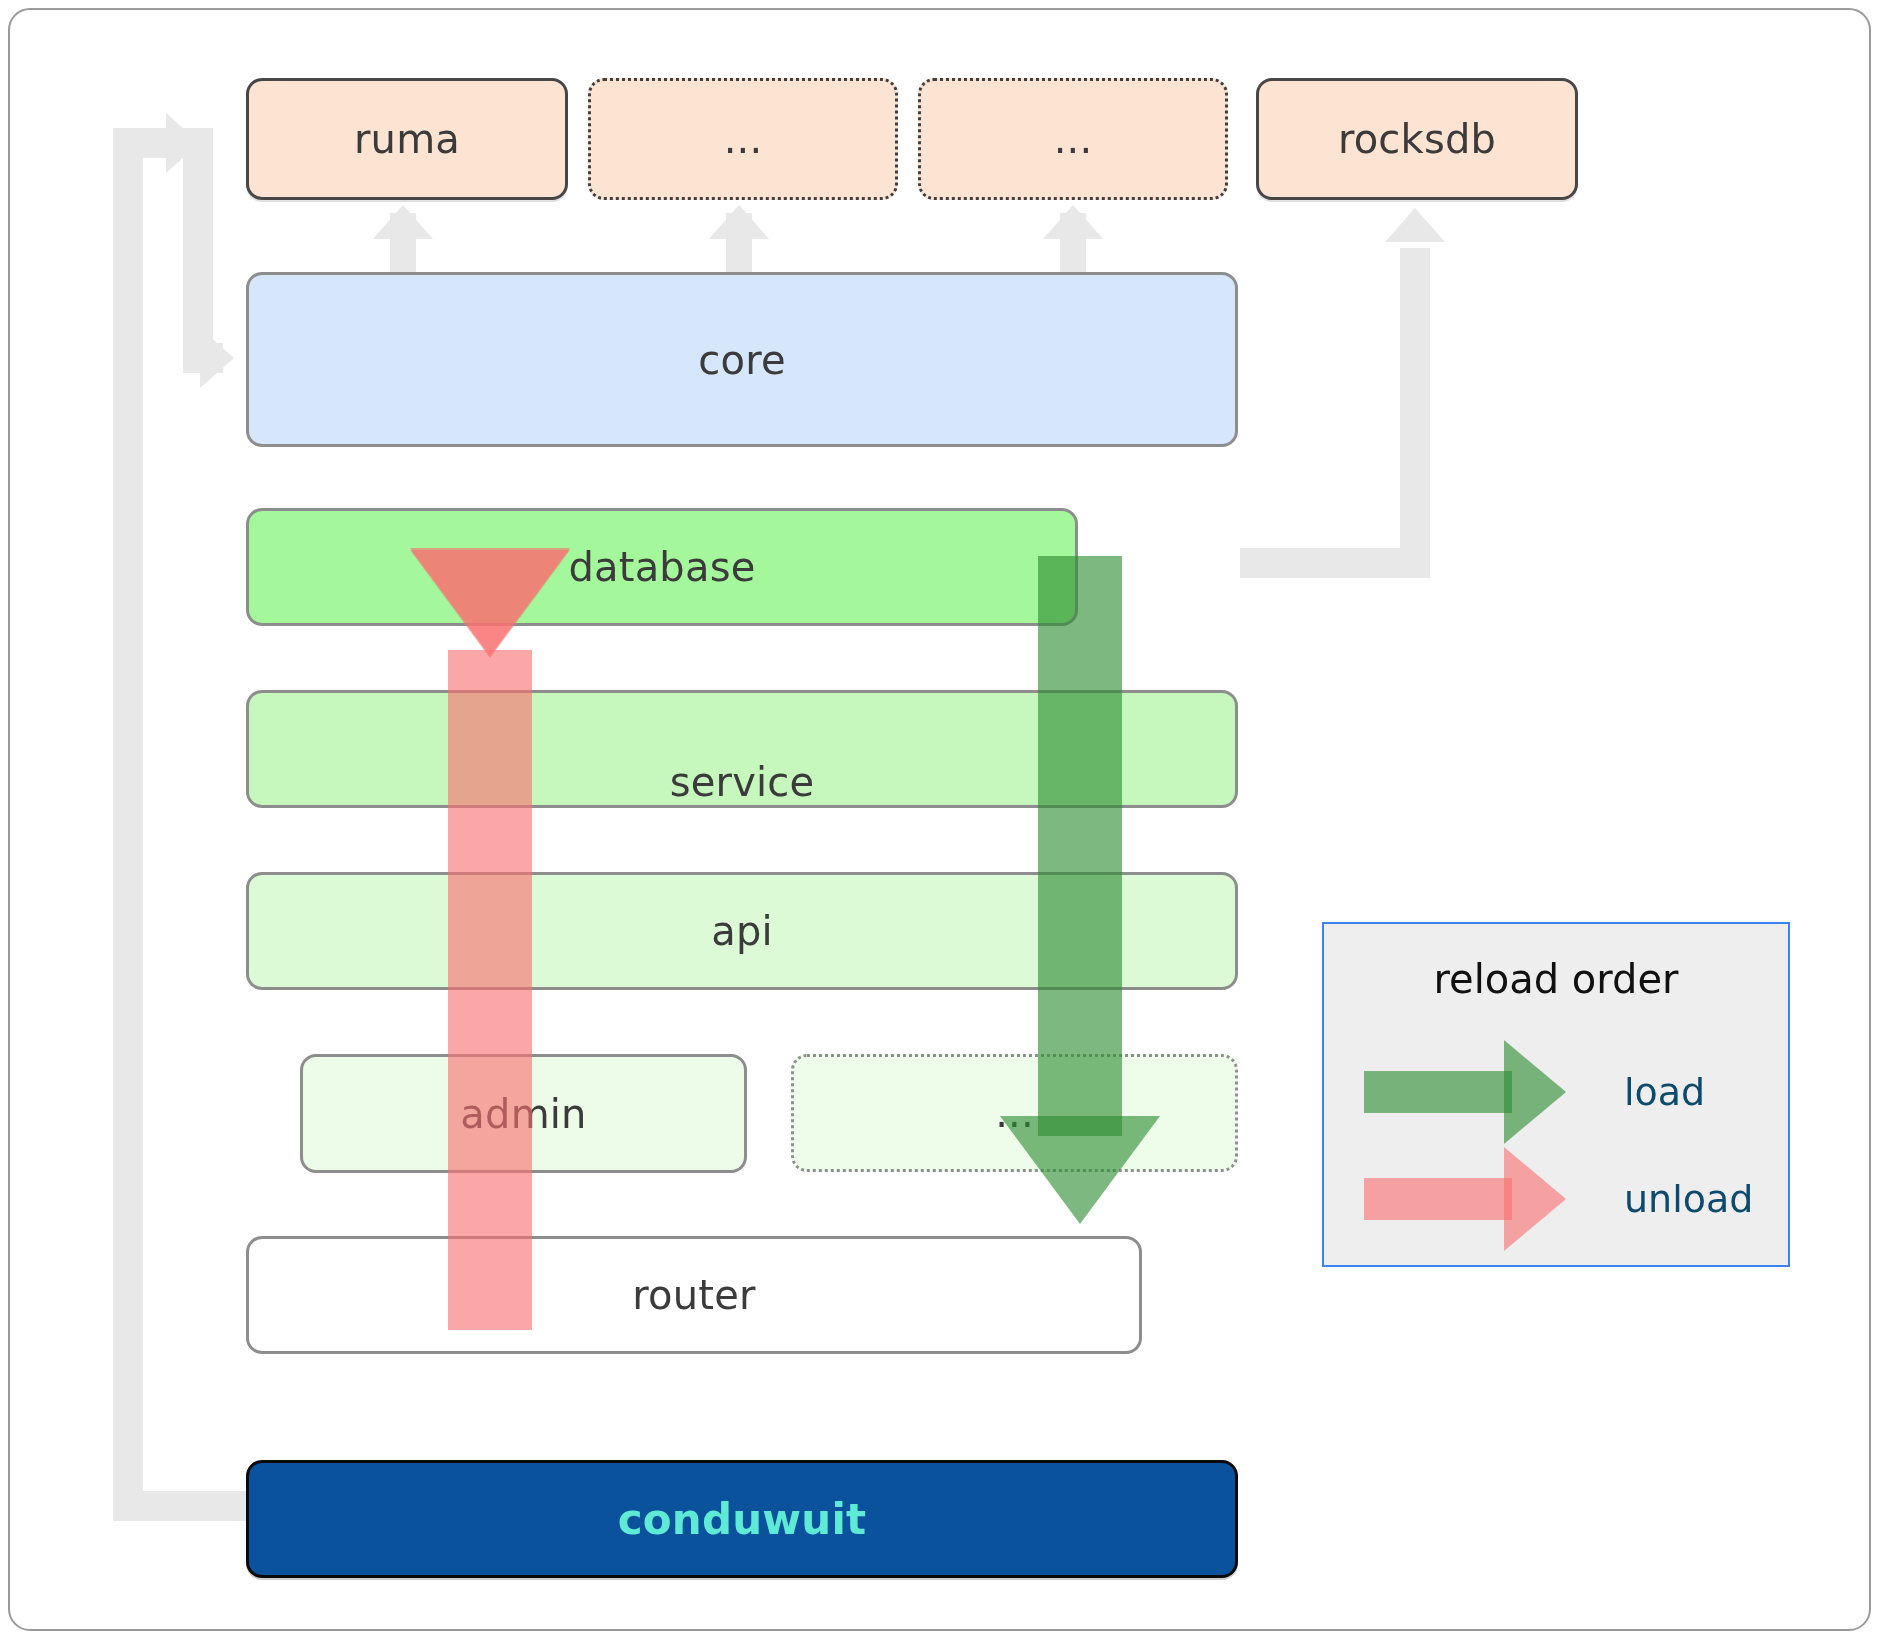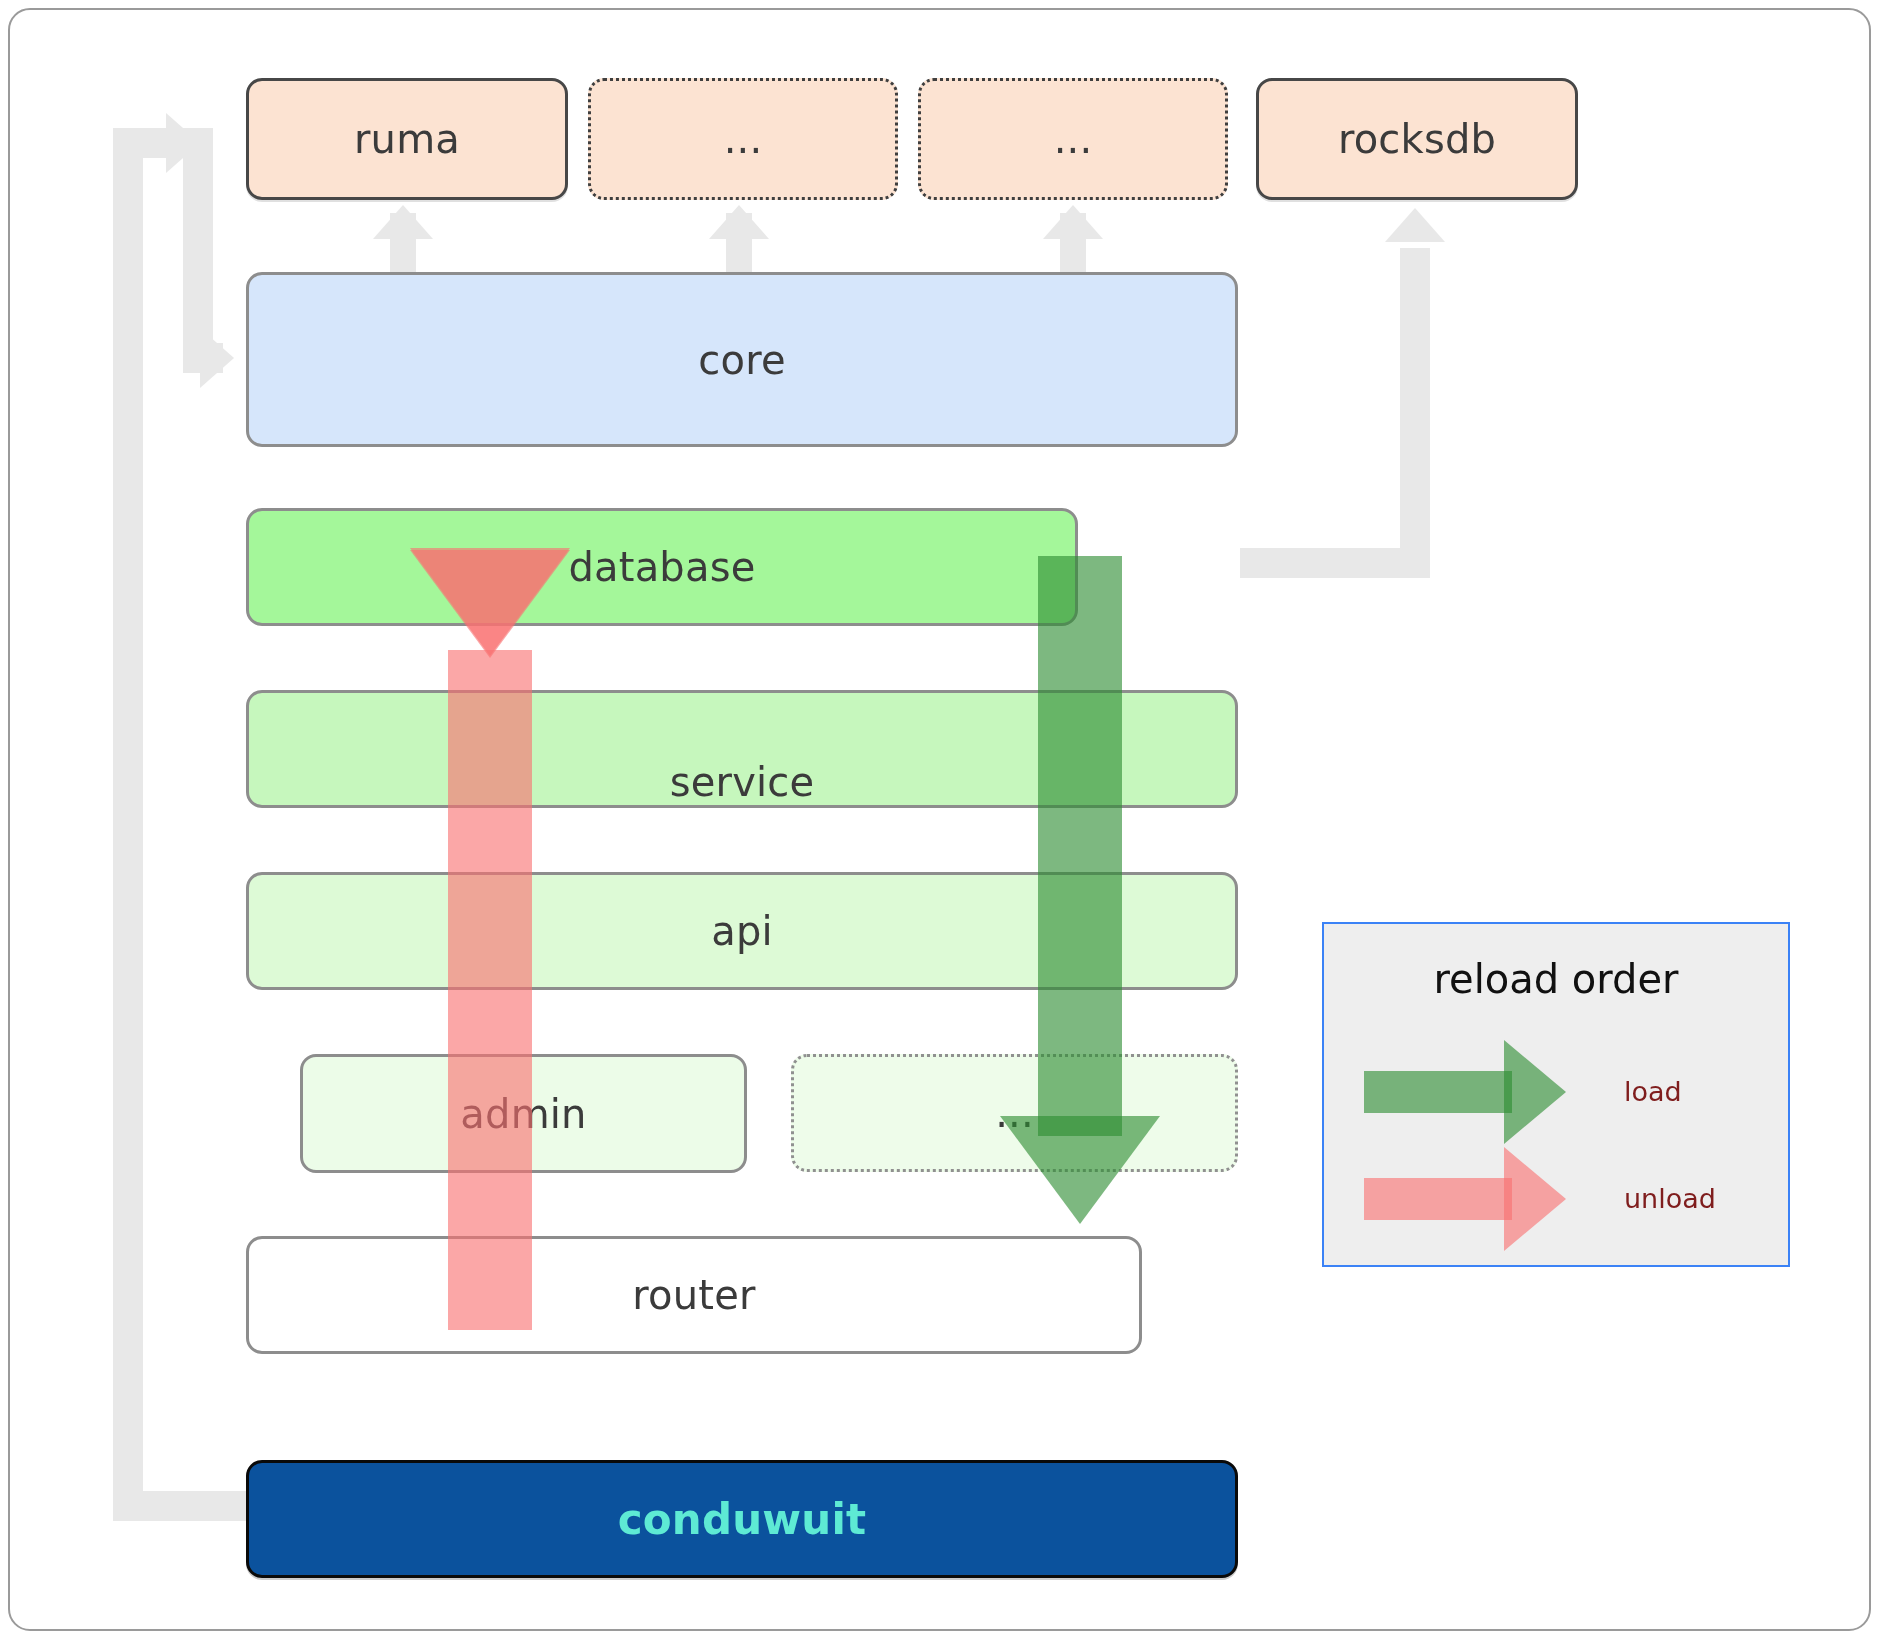--- a/index.html
+++ b/index.html
@@ -116,21 +116,21 @@
     z-index:9;
   }
   .legend-title{
     position:absolute;left:0;right:0;top:32px;
     text-align:center;
     font-size:40px;color:#111;
   }
   .legend-row{position:absolute;left:0;right:0;height:120px;}
   .legend-label{
     position:absolute;
-    font-size:27px;color:#7f1d1d;
+    font-size:38px;color:#0c4a6e;
     line-height:120px;
   }
   .lg-shaft{position:absolute;height:42px;}
   .lg-head{position:absolute;width:0;height:0;}
   .lg-green .lg-shaft{background:rgba(45,140,50,.62);}
   .lg-green .lg-head{
     border-top:52px solid transparent;
     border-bottom:52px solid transparent;
     border-left:62px solid rgba(45,140,50,.62);
   }

